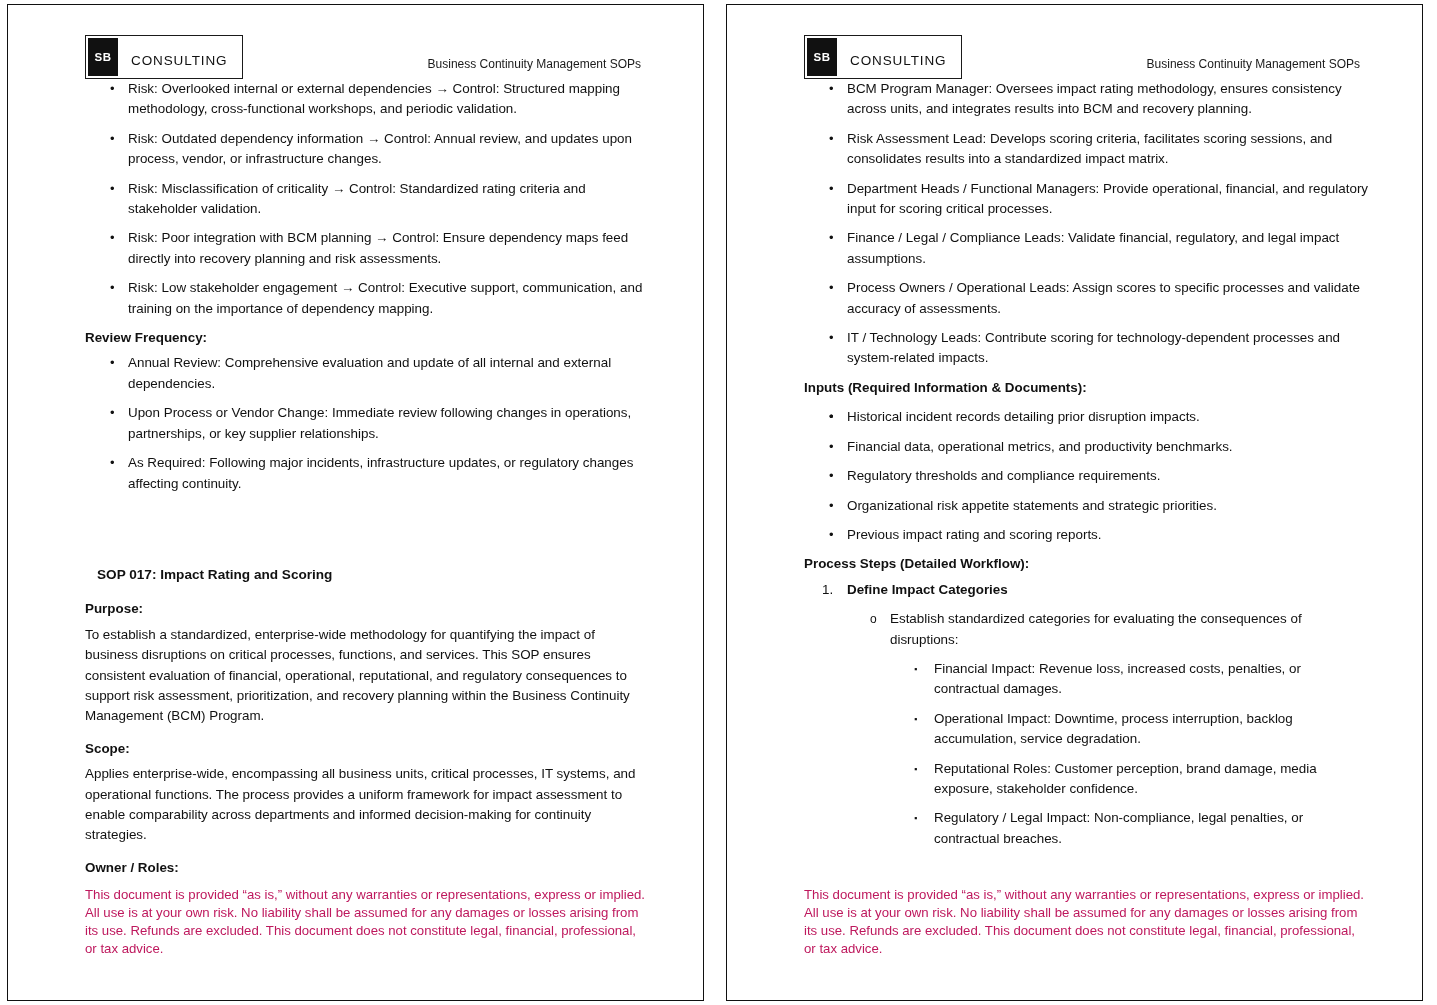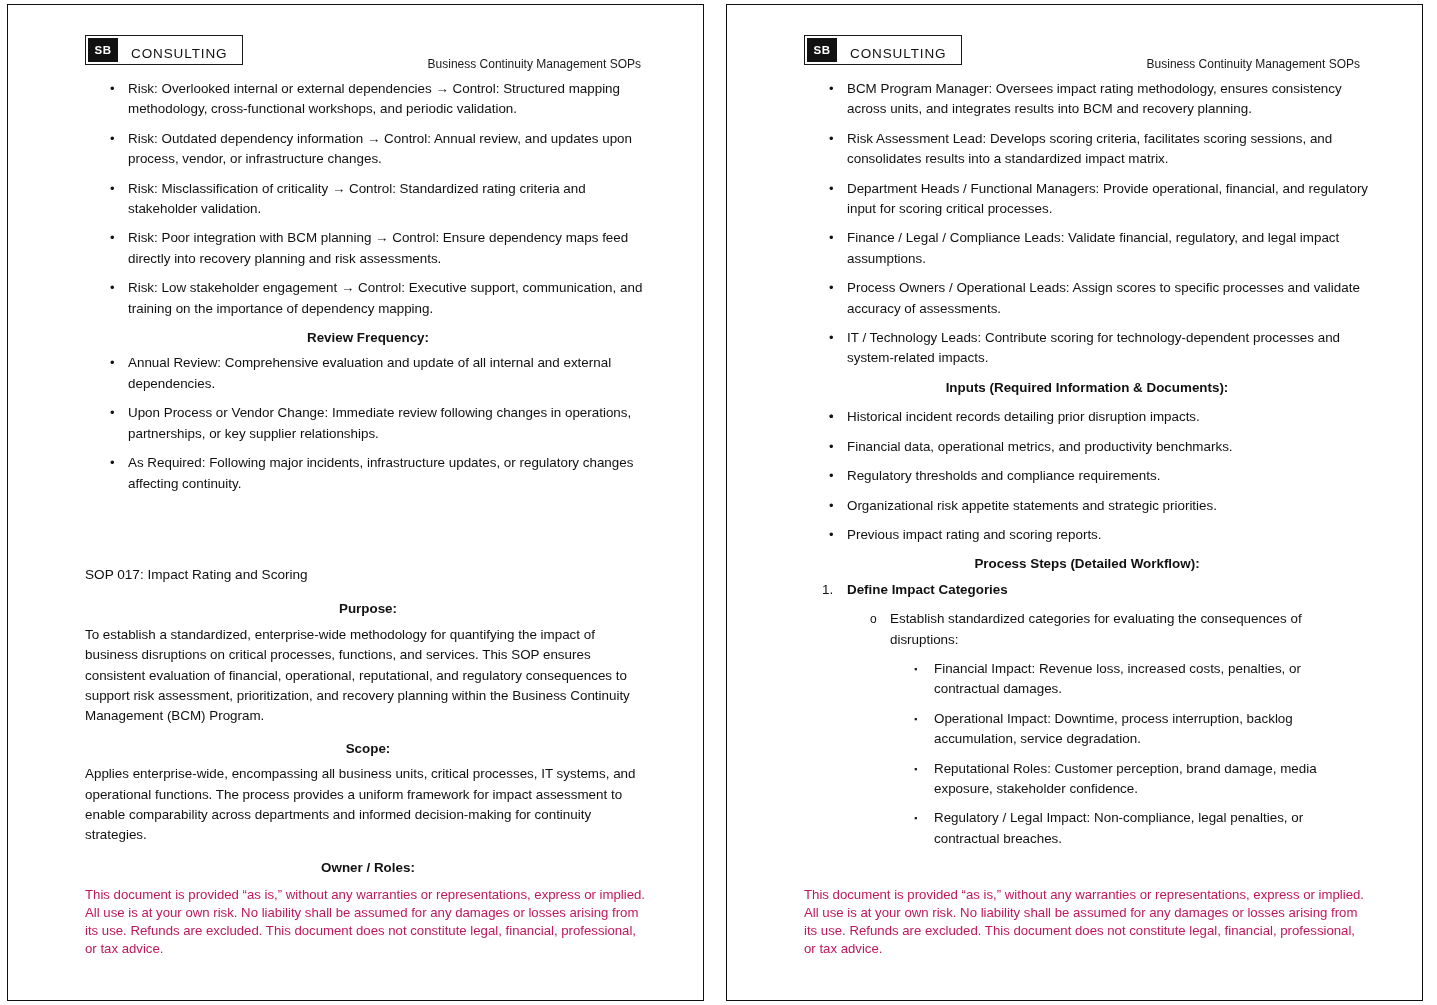--- a/index.html
+++ b/index.html
@@ -53,21 +53,21 @@
     height: 44px;
   }
   .logo {
     position: absolute;
     left: 0;
     top: 0;
     display: inline-flex;
     align-items: stretch;
     border: 1.5px solid #1a1a1a;
     background: #ffffff;
-    height: 30px;
+    height: 44px;
     padding: 2px;
     box-sizing: border-box;
   }
   .logo-badge {
     background: #111111;
     color: #ffffff;
     font-weight: 700;
     font-size: 11.5px;
     letter-spacing: .4px;
     display: flex;
@@ -157,33 +157,32 @@
     left: 18px;
     top: 0;
     font-weight: 400;
   }
 
   .sec-head {
     font-weight: 700;
     font-size: 13.4px;
     line-height: 20.4px;
     margin: 12px 0 5px 0;
-    text-align: center;
   }
   .sec-head.tight { margin-top: 8px; }
   .para {
     font-size: 13.4px;
     line-height: 20.4px;
     margin: 0 0 5px 0;
   }
   .sop-title {
-    font-weight: 400;
+    font-weight: 700;
     font-size: 13.6px;
     line-height: 20.4px;
-    margin: 0 0 14px 0;
+    margin: 0 0 14px 12px;
   }
   .gap-big { height: 62px; }
 
   
   .disclaimer {
     position: absolute;
     left: 77px;
     right: 52px;
     bottom: 42px;
     font-size: 13.2px;

